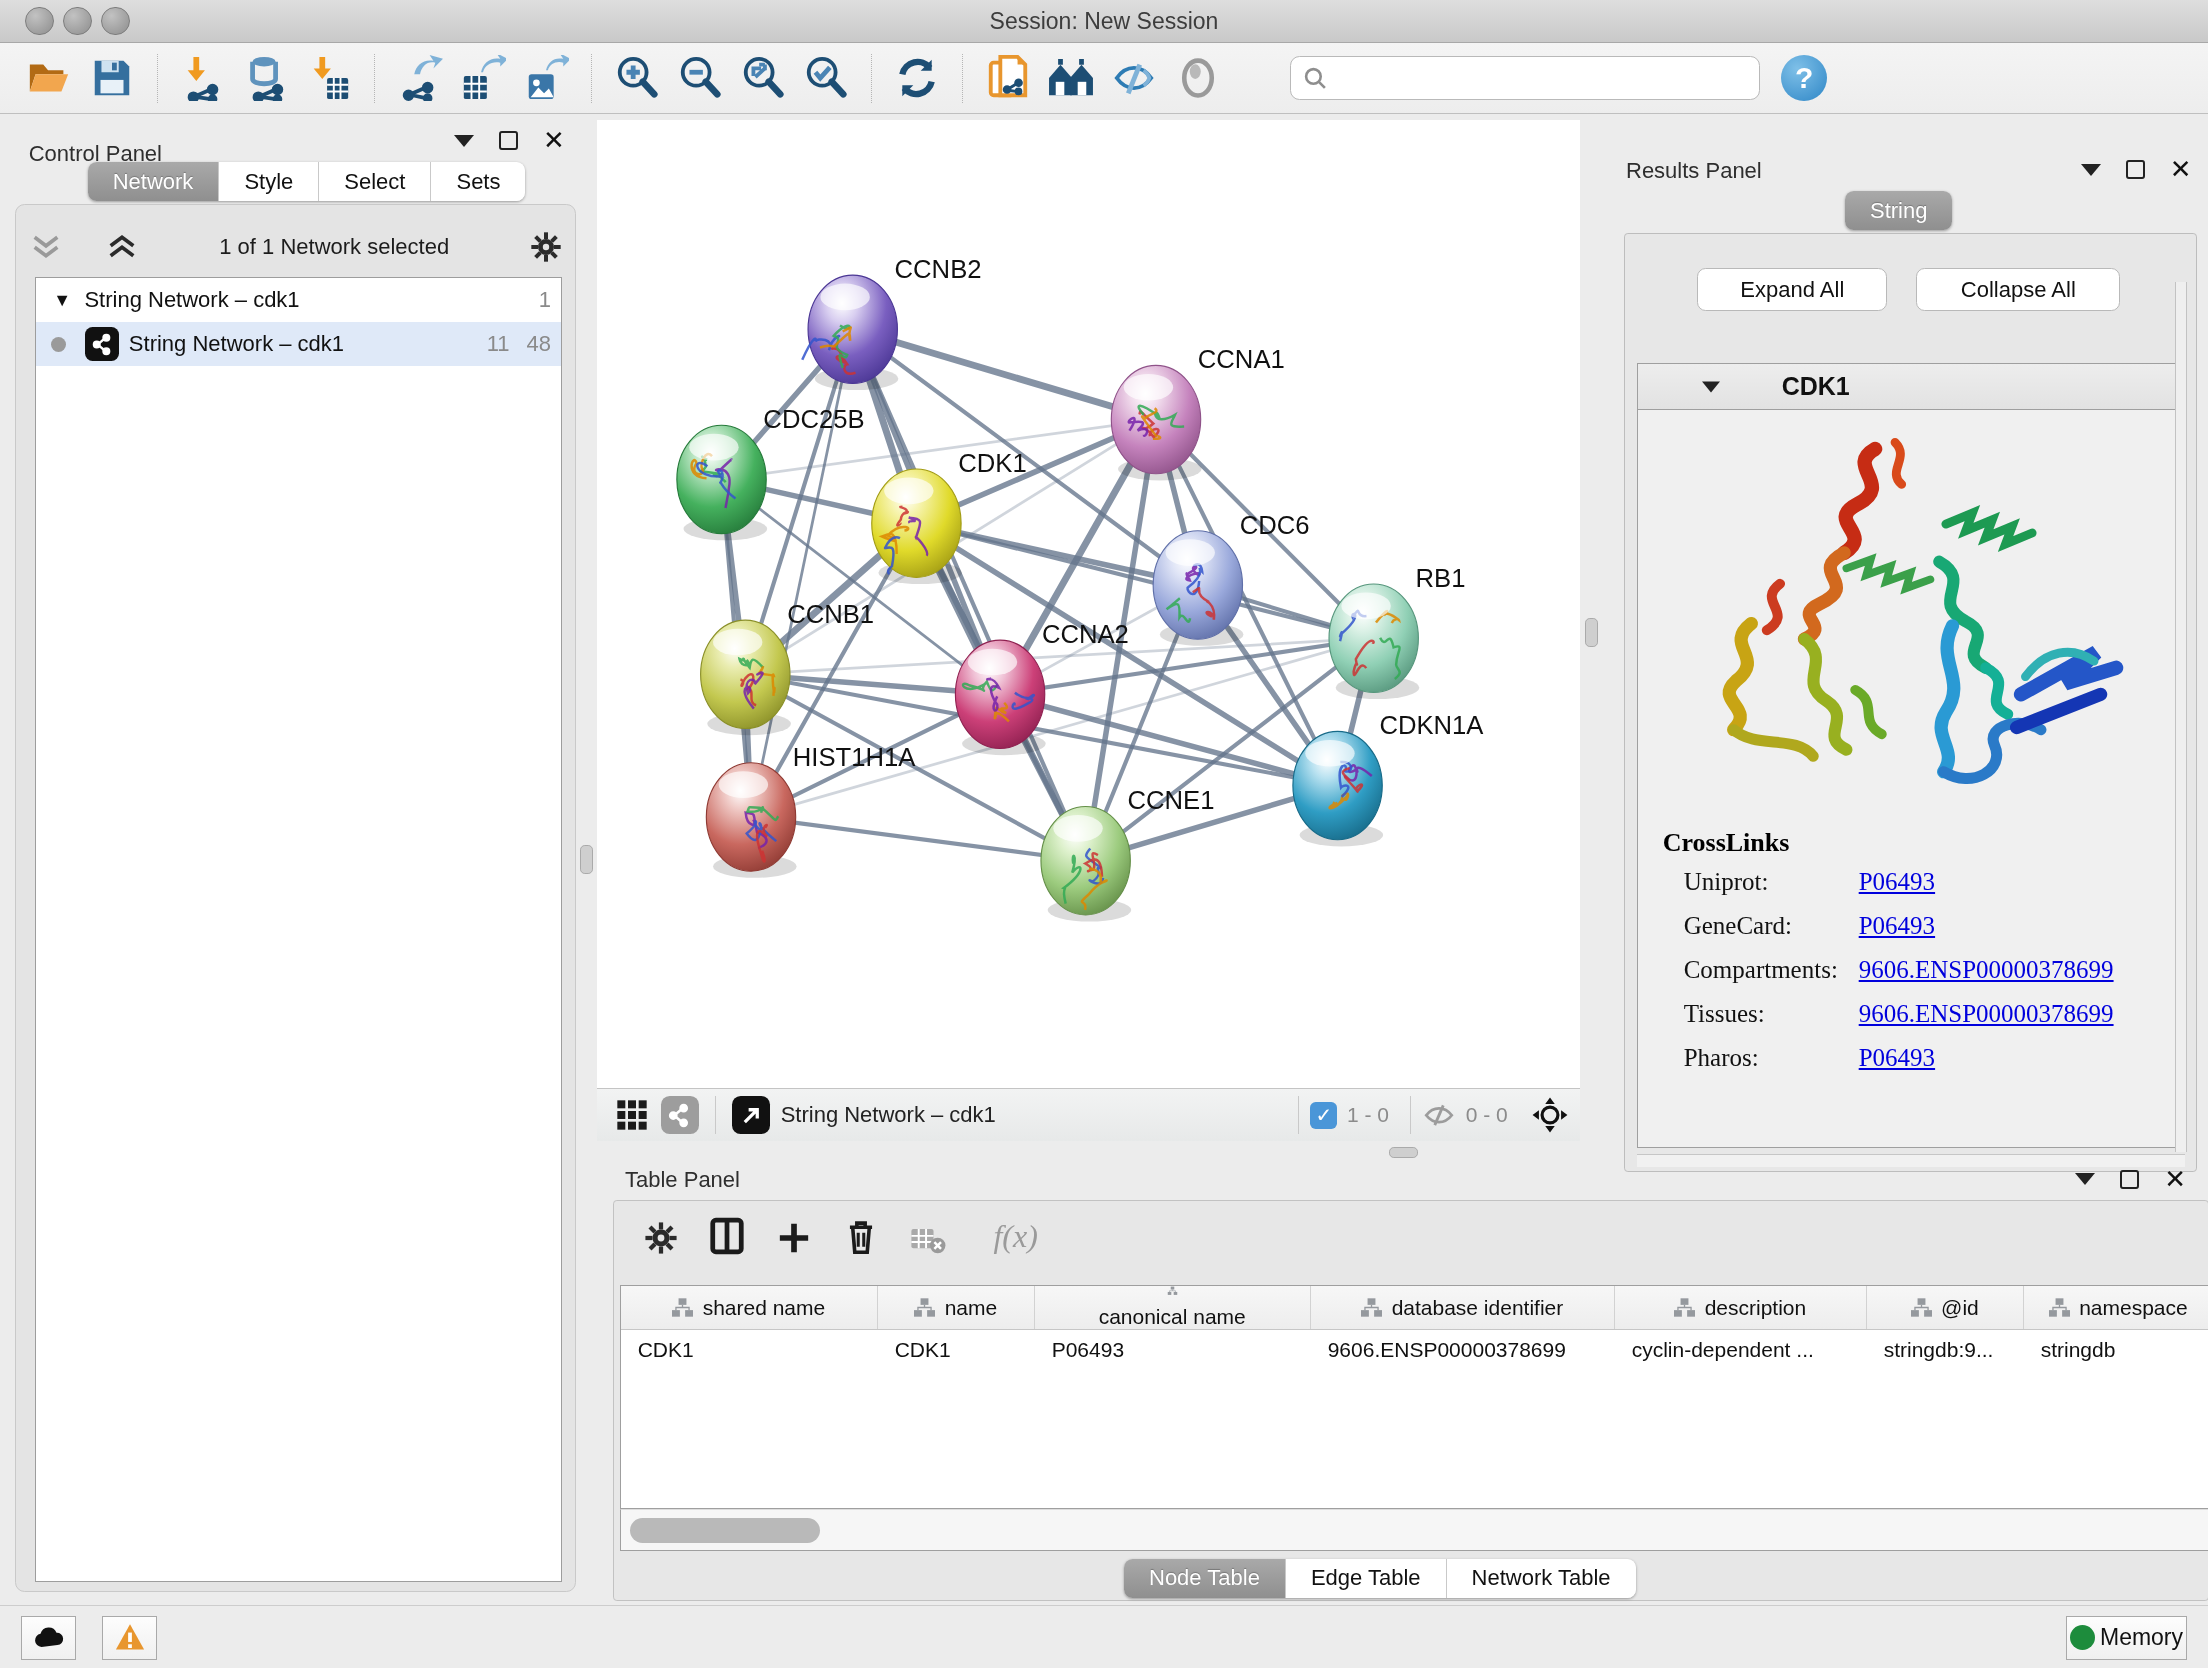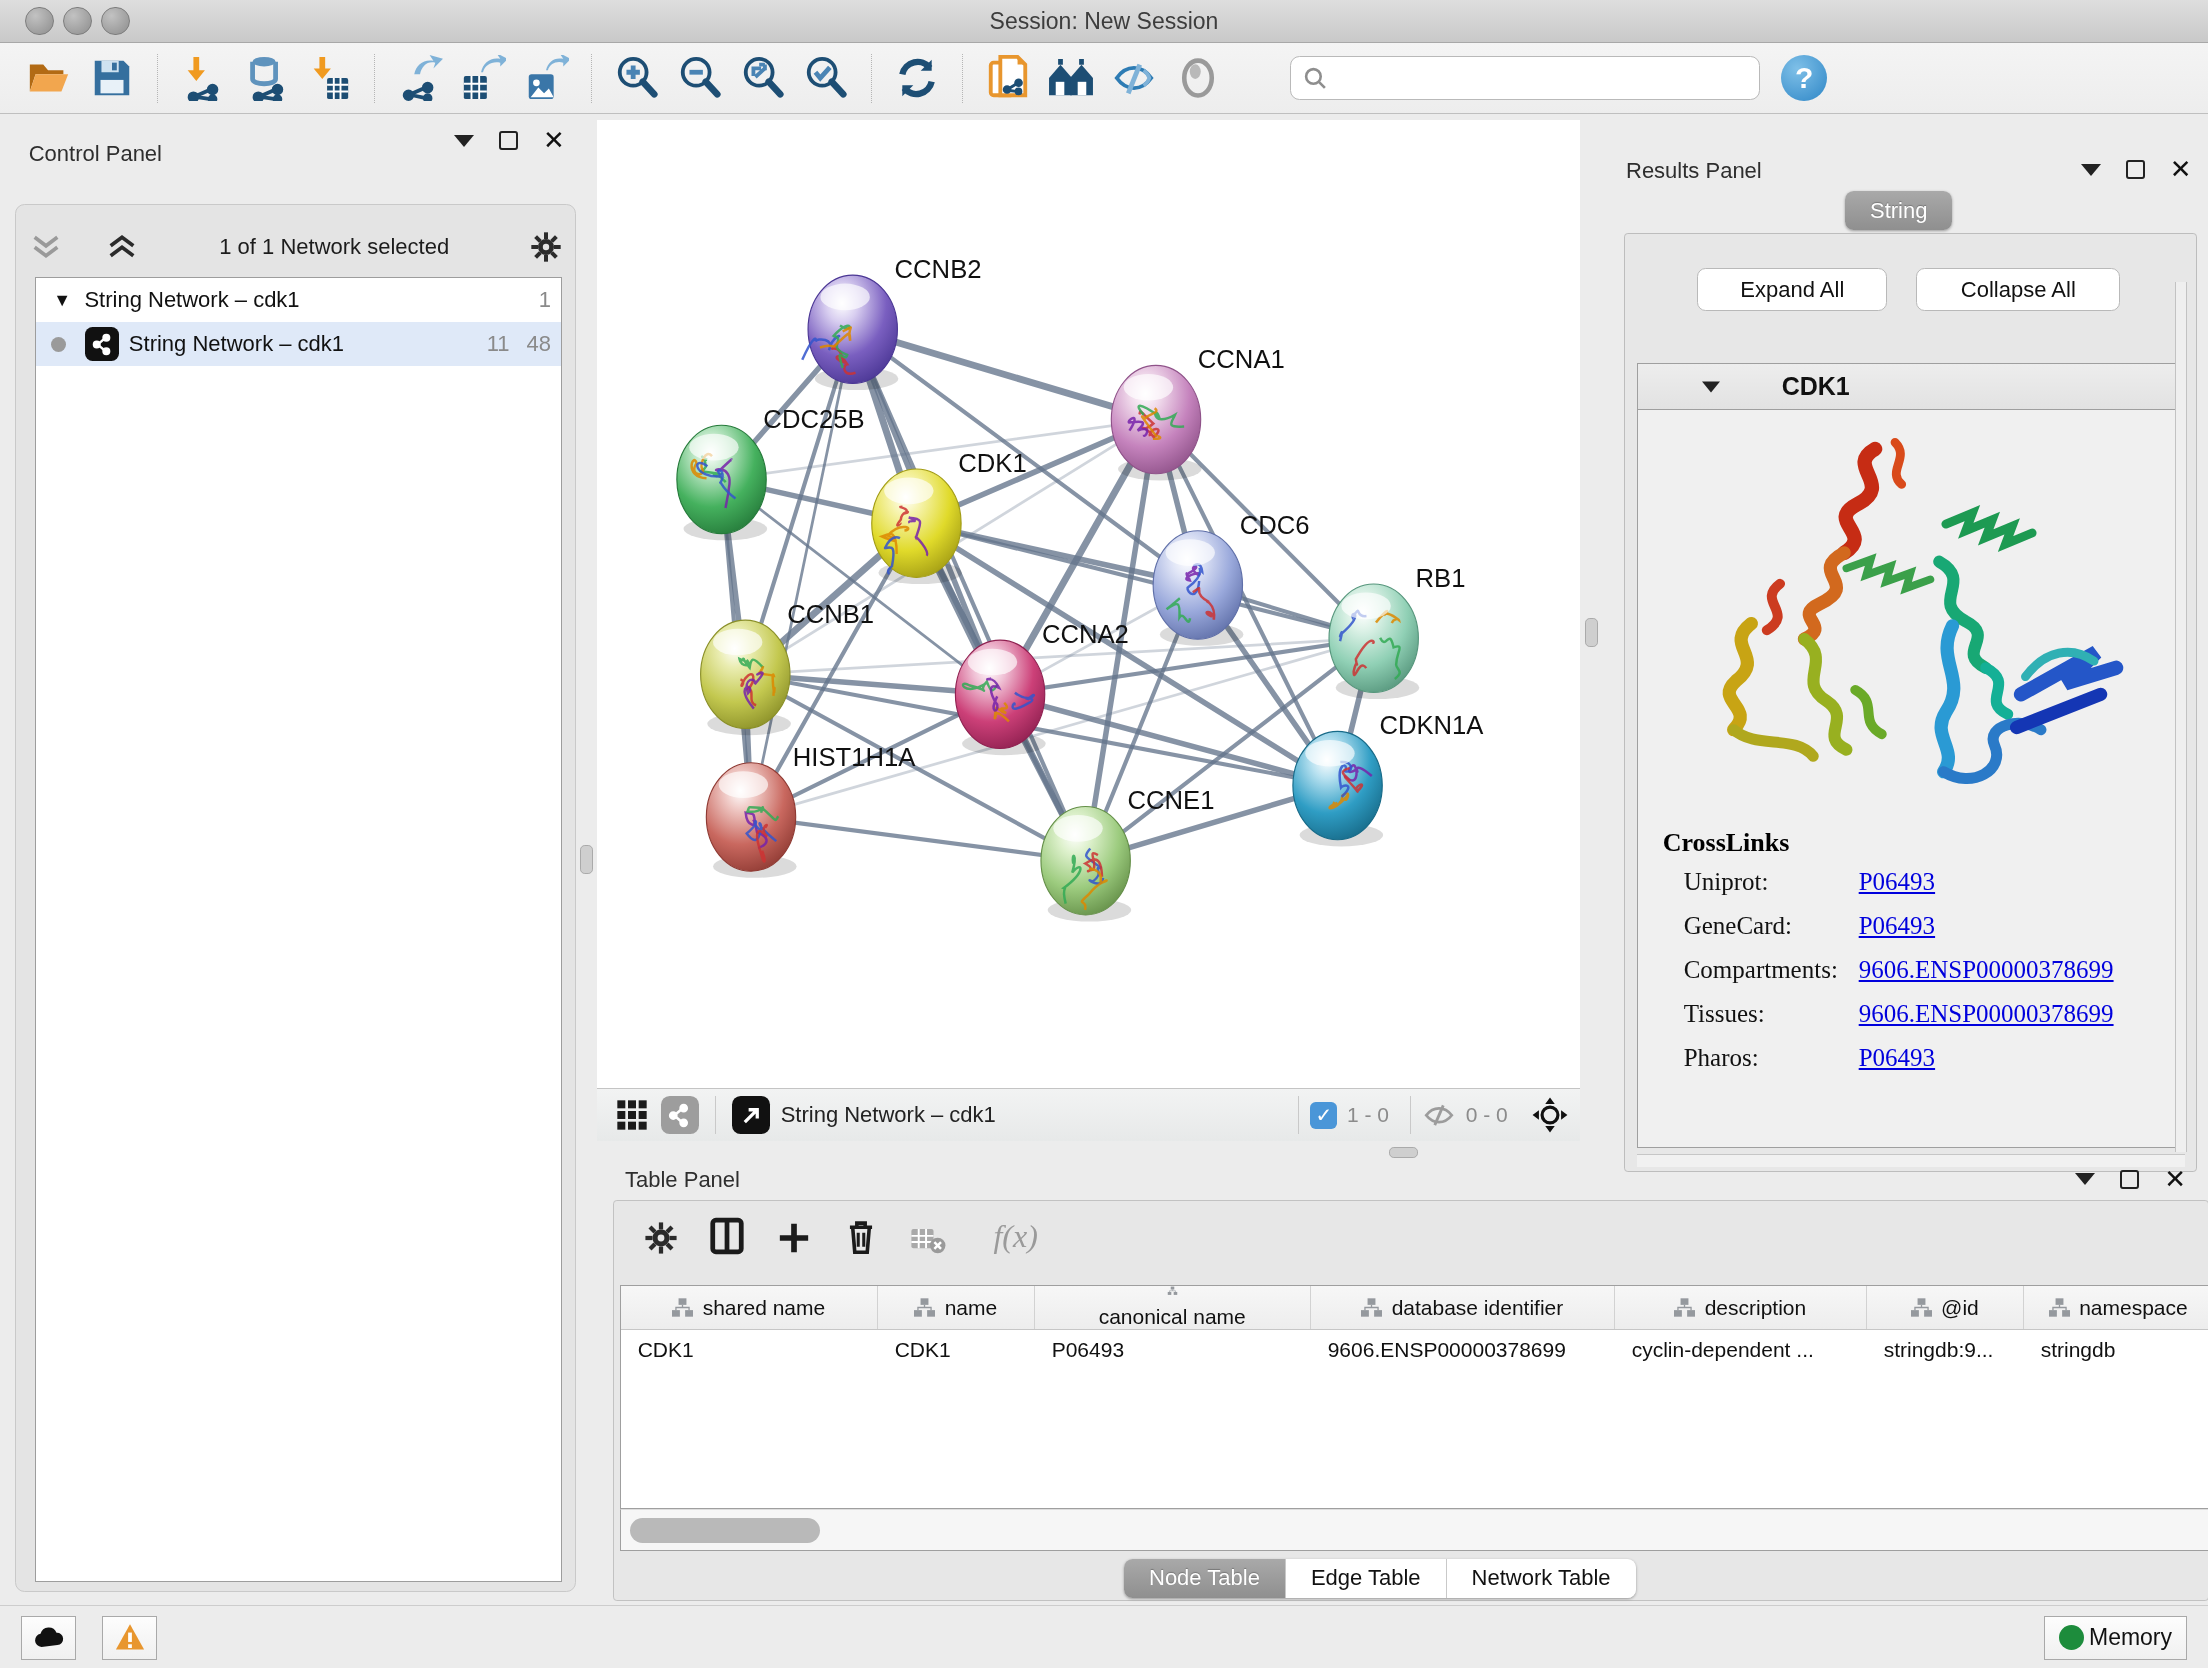--- a/index.html
+++ b/index.html
@@ -96,21 +96,21 @@
   .td { font-size:21px; color:#111; padding:7.6px 0 0 17px; overflow:hidden; white-space:nowrap; flex:none; }
   #tbl-hscroll { position:absolute; left:5.7px; right:0; bottom:49px; height:42px; background:#f6f6f6;
     border:1.9px solid #9f9f9f; border-top:1px solid #ddd; border-right:none; }
   #tbl-thumb { position:absolute; left:9.5px; top:7.6px; width:190px; height:25px; background:#b9b9b9; border-radius:12.4px; }
   #table-tabs { position:absolute; left:510px; bottom:1.9px; }
 
   
   #status-bar { position:absolute; left:0; top:1605px; width:2208px; height:63px; background:#ececec; border-top:1px solid #cdcdcd; }
   .sb-btn { position:absolute; top:9.5px; height:44px; background:linear-gradient(#fdfdfd,#f0f0f0); border:1.9px solid #a9a9a9;
     display:flex; align-items:center; justify-content:center; }
-  #mem-btn { right:21px; width:143px; gap:5px; font-size:23px; color:#111; }
+  #mem-btn { right:21px; width:121px; gap:5px; font-size:23px; color:#111; }
   #mem-dot { width:25px; height:25px; border-radius:50%; background:#1d8c3c; }
 
   svg text { font-family:"Liberation Sans","DejaVu Sans",sans-serif; }
 </style>
 </head>
 <body>
 
 <div id="app">
 
   <div id="titlebar">
@@ -288,20 +288,26 @@
 
   <div id="control-panel">
     <div class="panel-head" style="left:23px; top:2px;margin-top:16px;">
       <span class="ttl">Control Panel</span>
     </div>
     <div class="win-ctrls" style="right:15px; top:11.4px;">
       <span class="tri-down"></span>
       <span class="float-sq"></span>
       <span class="x-close">✕</span>
     </div>
+    <div class="seg" id="cp-tabs" style="position:absolute; left:82px; top:42px;">
+        <div class="tab sel">Network</div>
+        <div class="tab">Style</div>
+        <div class="tab">Select</div>
+        <div class="tab">Sets</div>
+      </div>
     <div id="cp-sub">
       <div id="cp-toolrow">
         <svg width="34" height="28.5" viewBox="0 0 24 20">
             <g fill="none" stroke="#9a9a9a" stroke-width="2.6">
               <path d="M4 3l8 6 8-6M4 10l8 6 8-6"></path>
             </g>
           </svg>
         <svg width="34" height="28.5" viewBox="0 0 24 20" style="margin-left:13.3px">
             <g fill="none" stroke="#2b2b2b" stroke-width="2.6">
               <path d="M4 9l8-6 8 6M4 16l8-6 8 6"></path>

